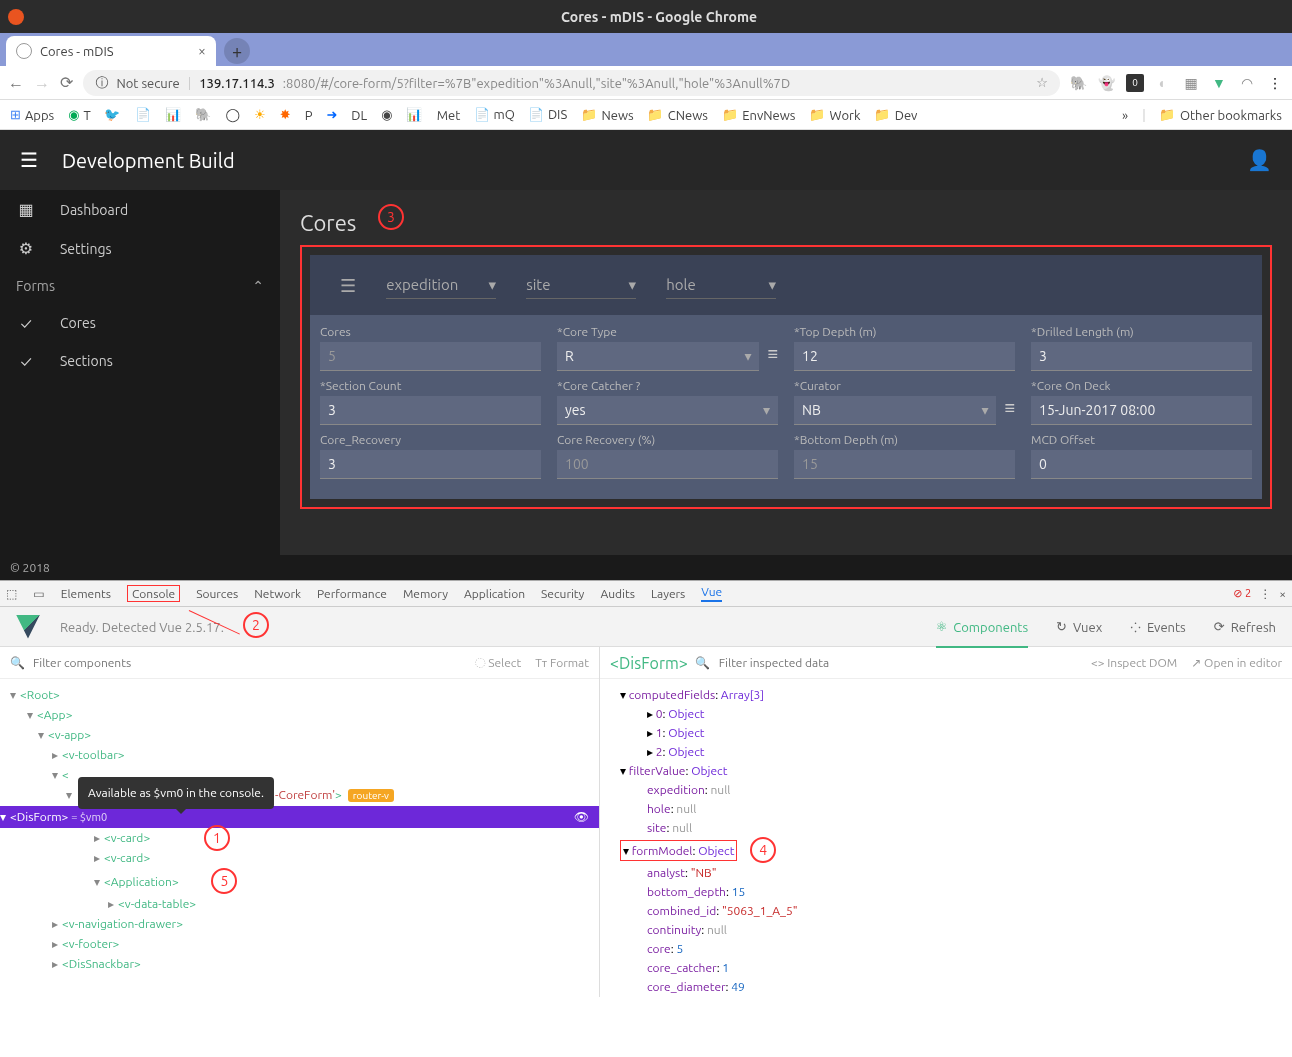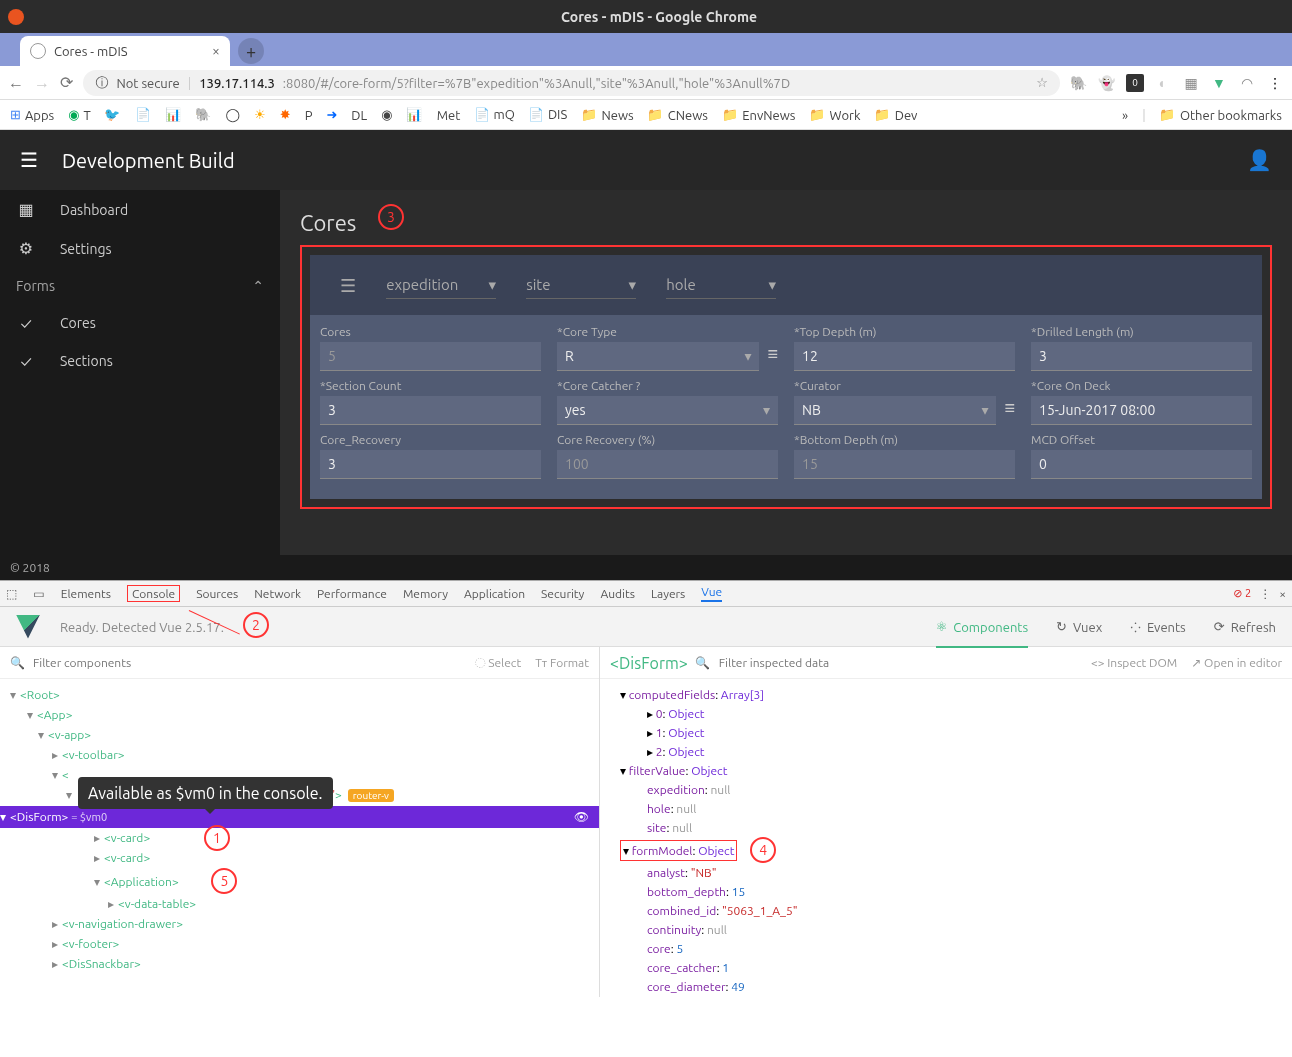--- a/index.html
+++ b/index.html
@@ -4,21 +4,21 @@
 <style>
 * { margin: 0; padding: 0; box-sizing: border-box; font-family: Ubuntu, -apple-system, sans-serif; }
 body { width: 1292px; height: 1057px; overflow: hidden; background: #fff; }
 
 
 .window-title { background: #2c2c2c; color: #ddd; height: 33px; display: flex; align-items: center; padding: 0 8px; font-size: 14px; font-weight: bold; }
 .window-close { width: 16px; height: 16px; background: #e95420; border-radius: 50%; margin-right: 10px; }
 .window-title-text { flex: 1; text-align: center; }
 
 
-.tab-strip { background: #8a9ad6; height: 33px; display: flex; align-items: flex-end; padding-left: 20px; }
+.tab-strip { background: #8a9ad6; height: 33px; display: flex; align-items: flex-end; padding-left: 6px; }
 .tab { background: #fff; border-radius: 8px 8px 0 0; height: 30px; width: 210px; display: flex; align-items: center; padding: 0 10px; font-size: 13px; color: #444; }
 .tab .favicon { width: 16px; height: 16px; border: 1px solid #999; border-radius: 50%; margin-right: 8px; }
 .tab .close { margin-left: auto; color: #666; font-size: 14px; }
 .new-tab { width: 26px; height: 26px; border-radius: 50%; background: rgba(0,0,0,0.15); color: #333; display: flex; align-items: center; justify-content: center; margin-left: 8px; margin-bottom: 2px; font-size: 18px; }
 
 
 .url-bar { background: #fff; height: 34px; display: flex; align-items: center; padding: 0 8px; border-bottom: 1px solid #ddd; gap: 10px; }
 .nav-icon { color: #777; font-size: 16px; }
 .nav-icon.disabled { color: #ccc; }
 .url-box { flex: 1; display: flex; align-items: center; background: #f1f1f1; border-radius: 15px; height: 26px; padding: 0 12px; font-size: 13px; color: #555; gap: 8px; }
@@ -97,21 +97,21 @@
 .tree-line { white-space: nowrap; }
 .tree-line .ar { color: #888; display: inline-block; width: 10px; }
 .tag-open { color: #41b883; }
 .tag-attr { color: #c04040; }
 .badge-orange { background: #f5a623; color: #fff; font-size: 10px; padding: 1px 5px; border-radius: 3px; margin-left: 6px; }
 .tree-line.selected { background: #6d28d9; color: #fff; padding: 1px 0; }
 .tree-line.selected .tag-open { color: #fff; }
 .vm0 { color: rgba(255,255,255,0.8); font-size: 11px; }
 .eye { float: right; margin-right: 10px; color: #fff; }
 
-.tooltip { position: absolute; background: #333; color: #fff; padding: 6px 10px; border-radius: 4px; font-size: 16px; font-family: Ubuntu, sans-serif; }
+.tooltip { position: absolute; background: #333; color: #fff; padding: 6px 10px; border-radius: 4px; font-size: 12px; font-family: Ubuntu, sans-serif; }
 .tooltip::after { content: ''; position: absolute; bottom: -5px; left: 50%; border: 5px solid transparent; border-top-color: #333; border-bottom: none; }
 
 .data-line { white-space: nowrap; line-height: 19px; }
 .data-key { color: #7b1fa2; }
 .data-type { color: #6d28d9; }
 .data-str { color: #c62828; }
 .data-num { color: #1565c0; }
 .data-null { color: #999; }
 .red-box-small { border: 1.5px solid #ff3333; display: inline-block; padding: 0 2px; }
 

